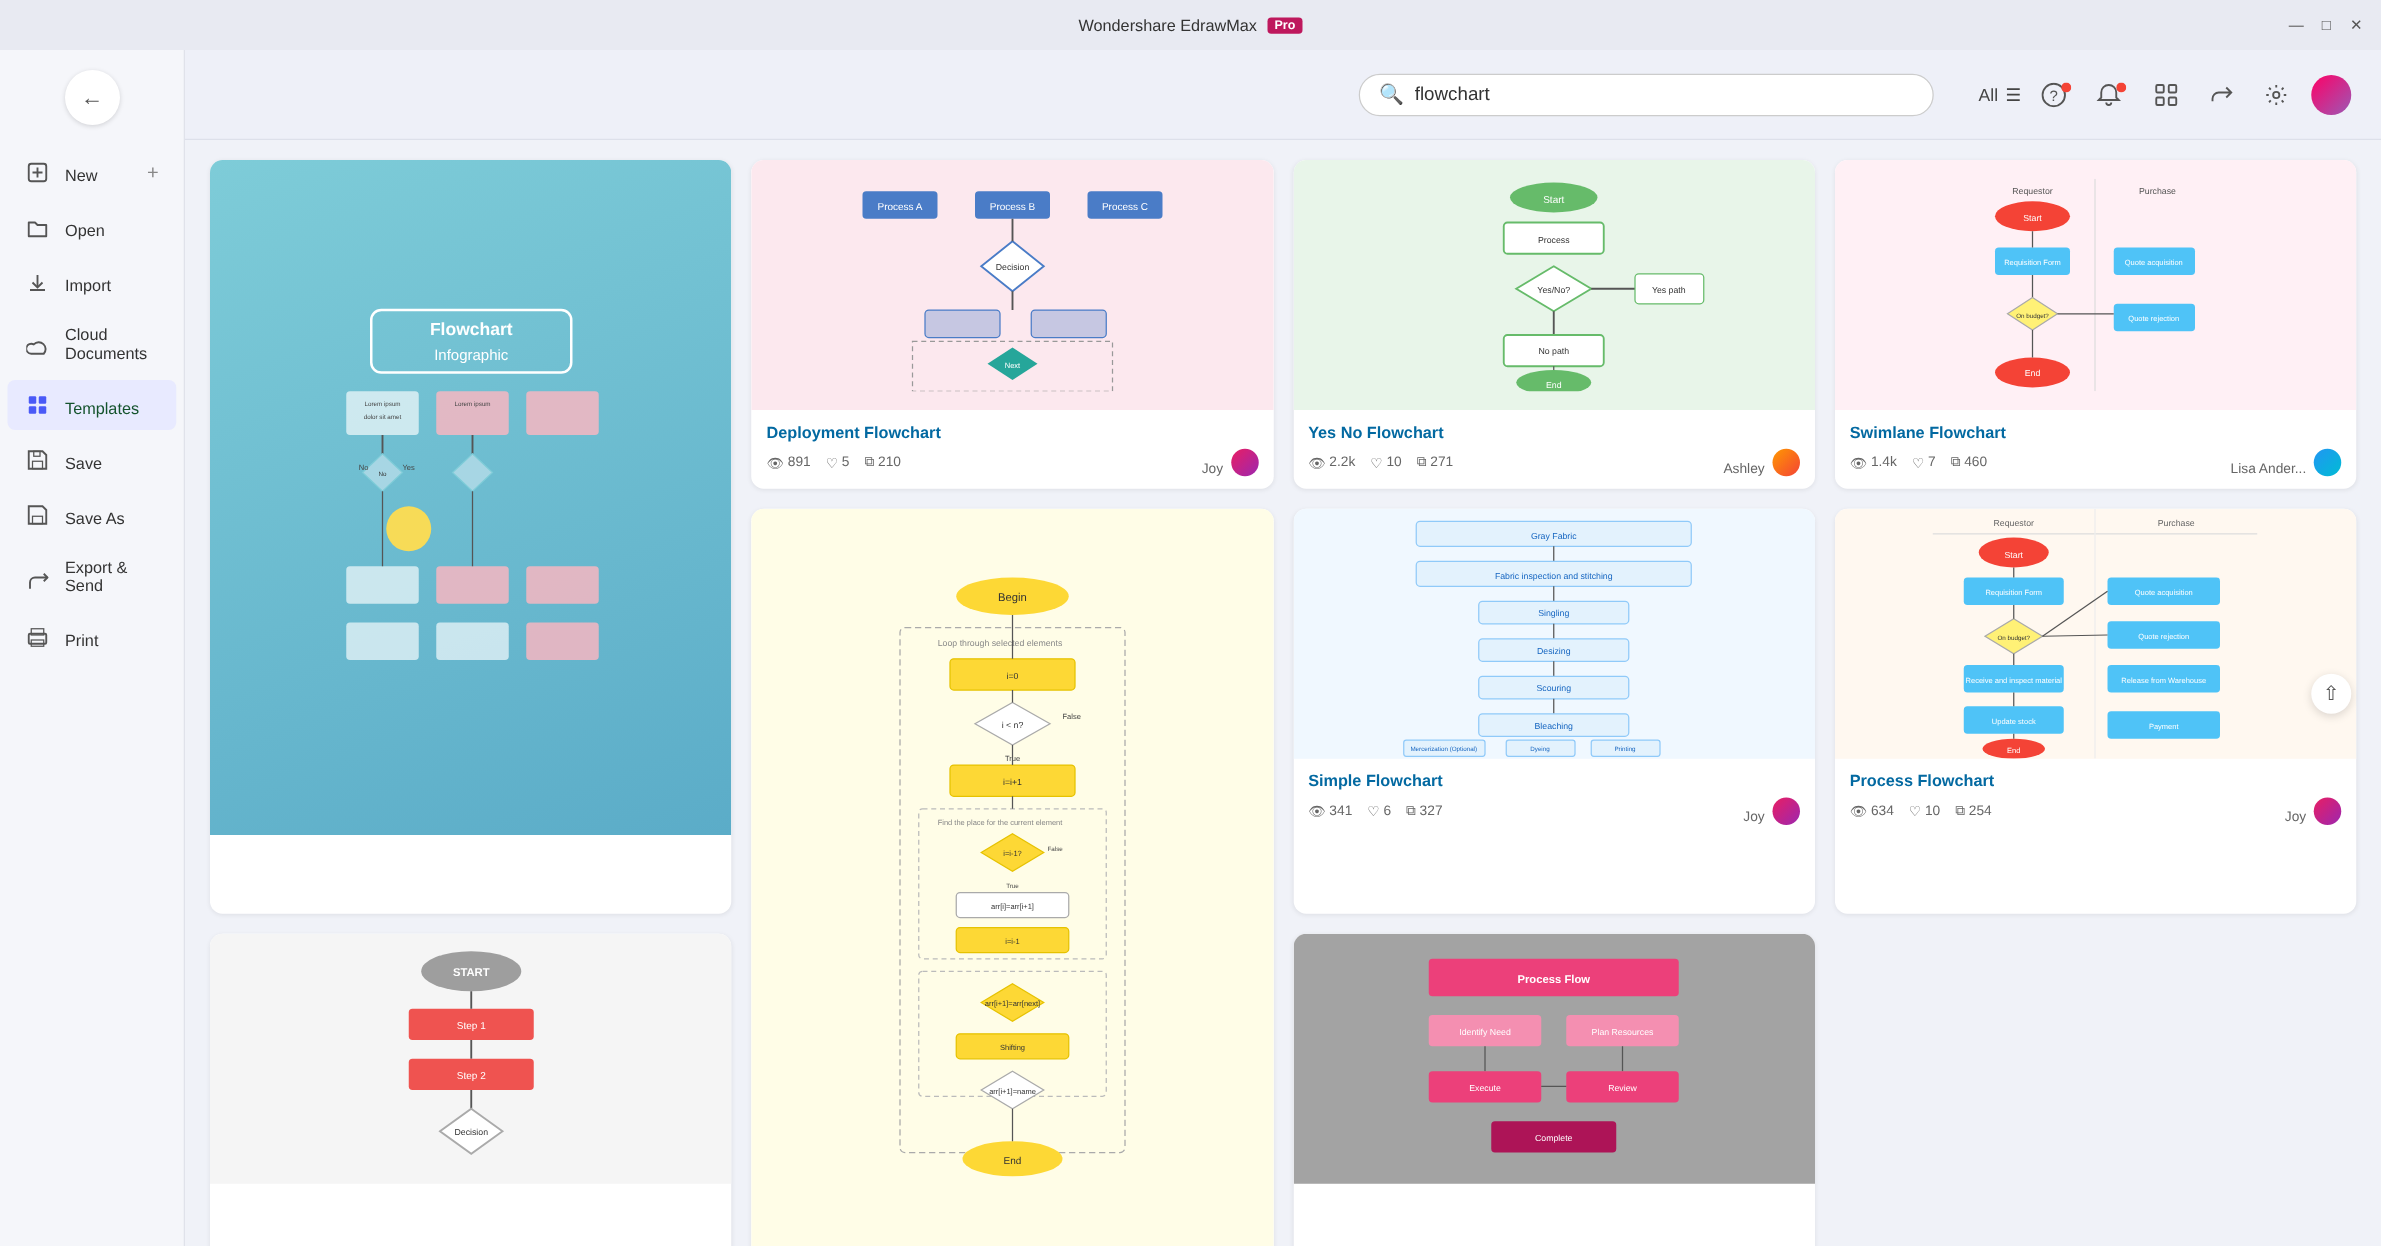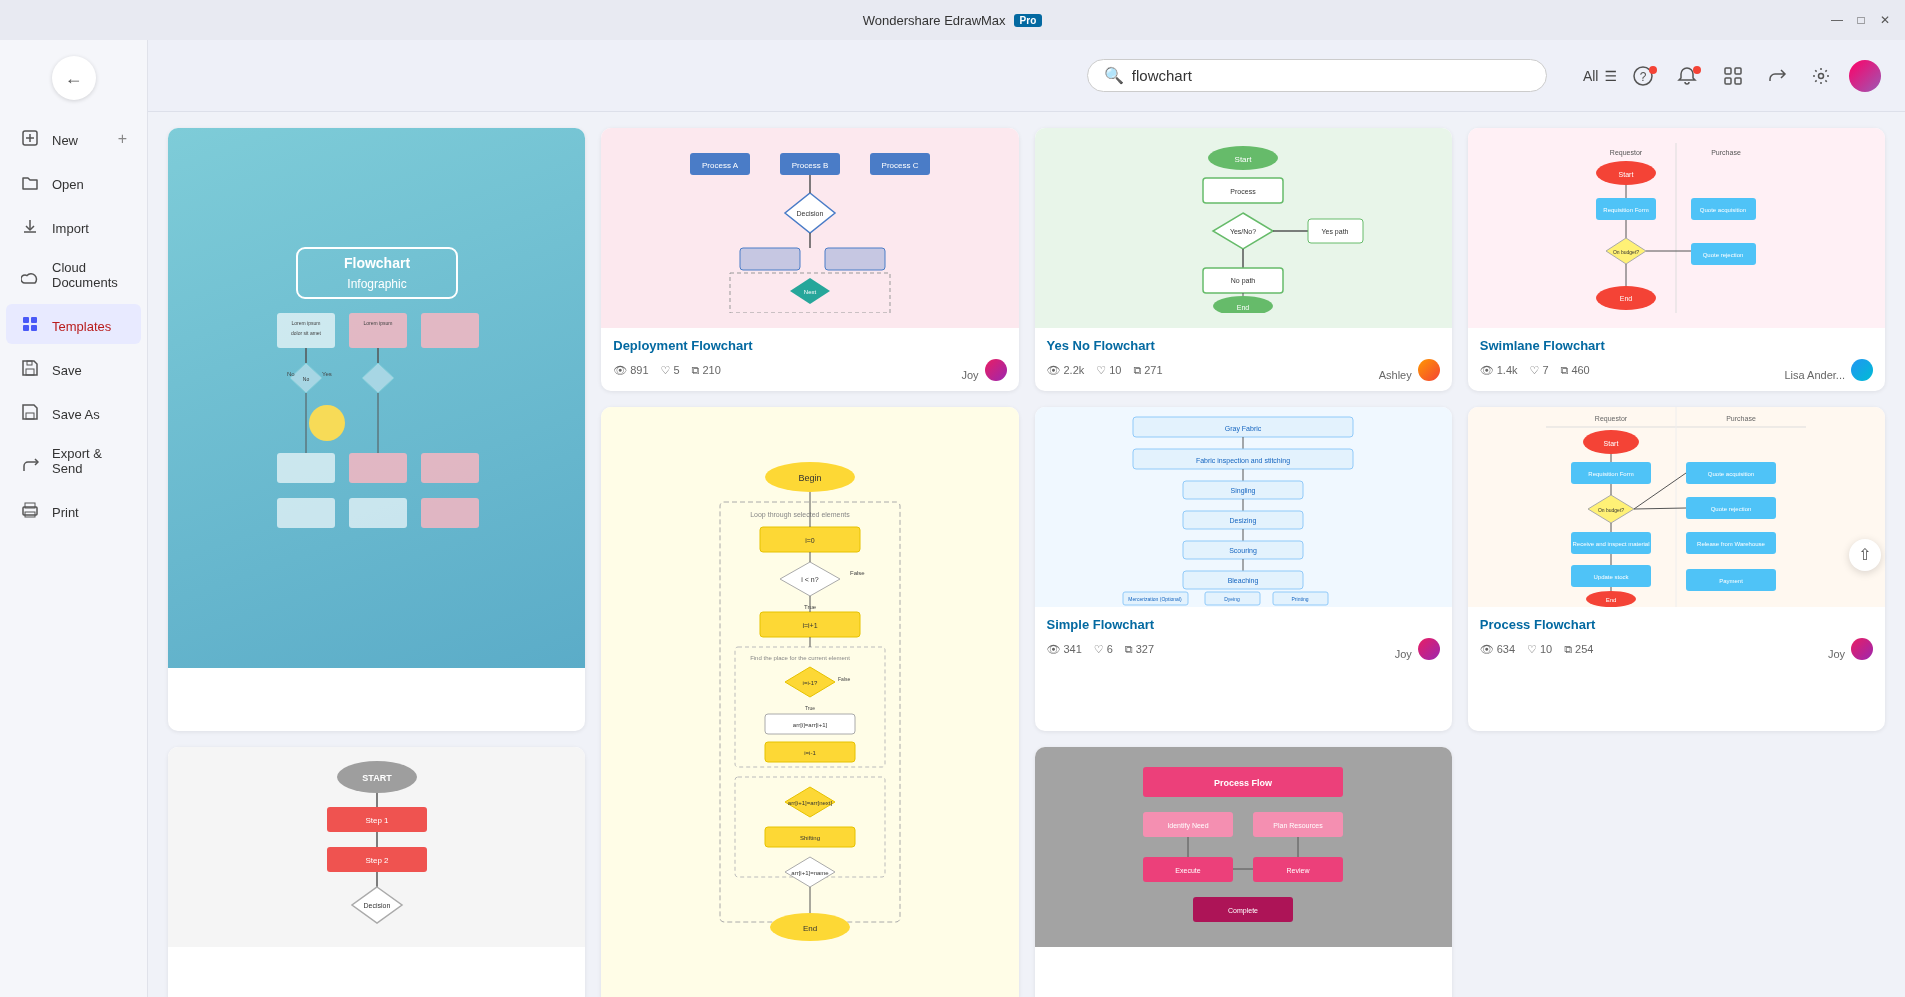--- a/index.html
+++ b/index.html
@@ -16,21 +16,21 @@
       flex-shrink: 0;
     }
     .titlebar-title {
       font-size: 13px;
       color: #333;
       display: flex;
       align-items: center;
       gap: 8px;
     }
     .pro-badge {
-      background: #0369a1;
+      background: #be185d;
       color: white;
       font-size: 10px;
       padding: 1px 6px;
       border-radius: 3px;
       font-weight: bold;
     }
     .titlebar-controls {
       position: absolute;
       right: 12px;
       top: 50%;
@@ -85,21 +85,21 @@
       align-items: flex-end;
       gap: 12px;
       padding: 10px 14px;
       cursor: pointer;
       border-radius: 6px;
       margin: 2px 6px;
       font-size: 14px;
       color: #333;
       transition: background 0.15s;
     }
-    .sidebar-item.active { background: #e8eaff; color: #b91c1c; }
+    .sidebar-item.active { background: #e8eaff; color: #14532d; }
     .sidebar-item-icon {
       width: 20px;
       height: 20px;
       display: flex;
       align-items: center;
       justify-content: center;
       font-size: 16px;
       flex-shrink: 0;
     }
     .sidebar-item-label { font-size: 13px; }

